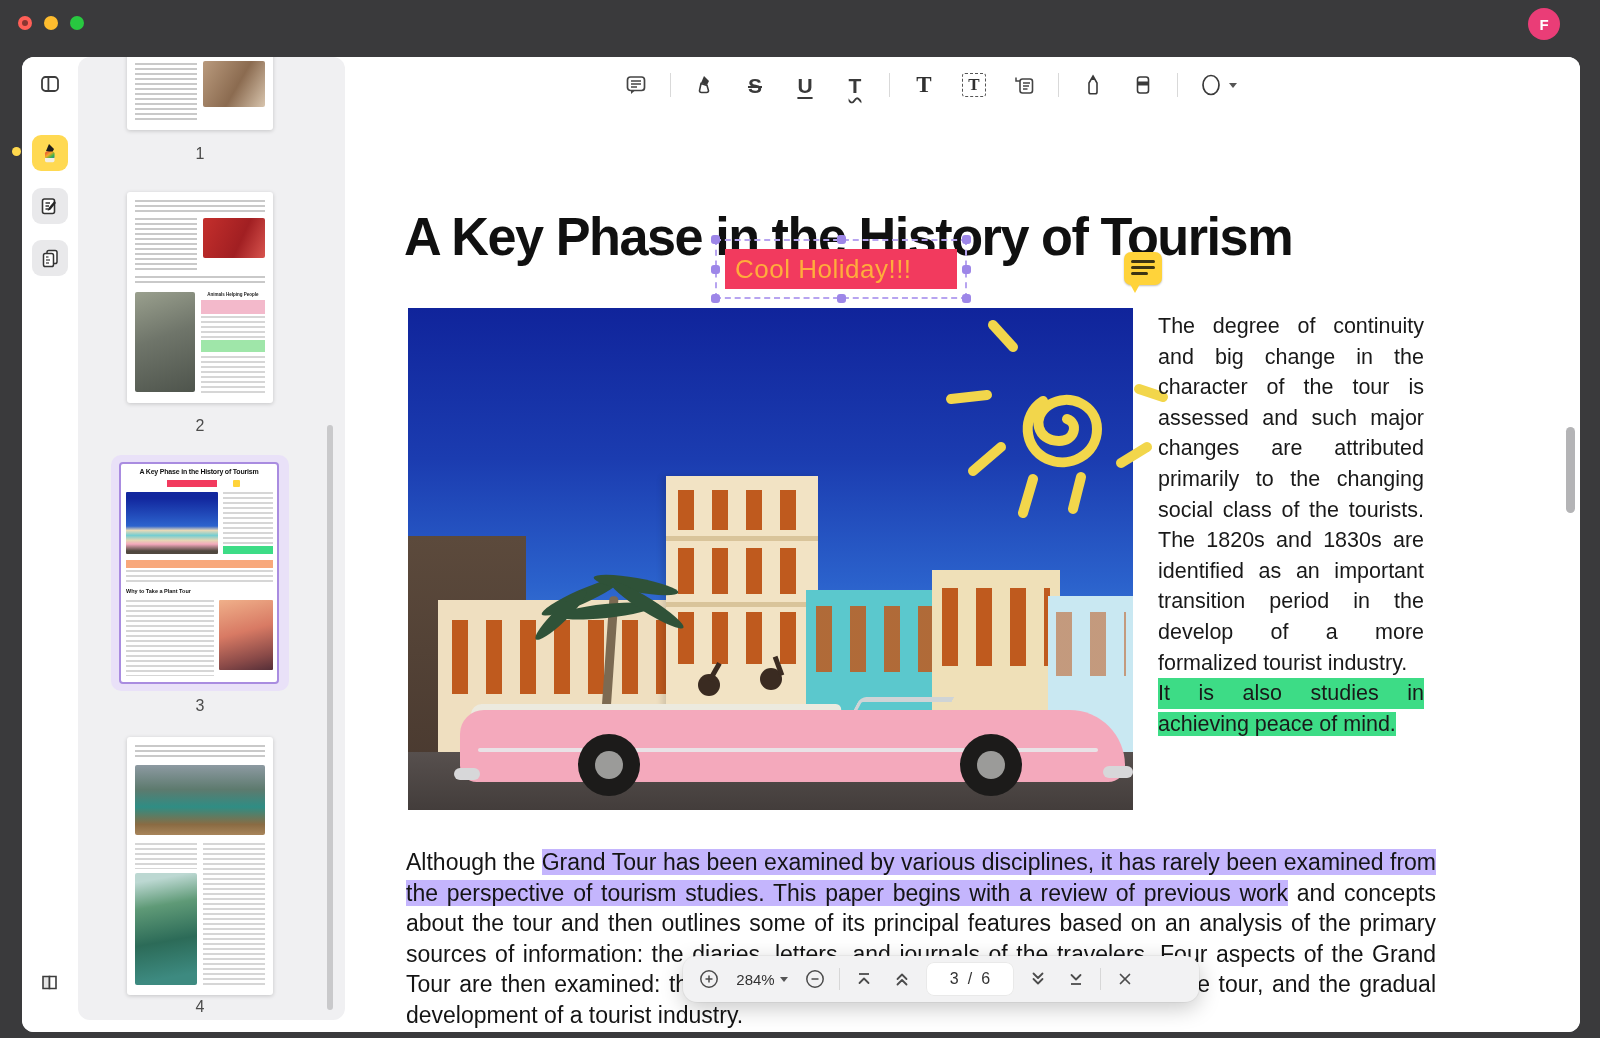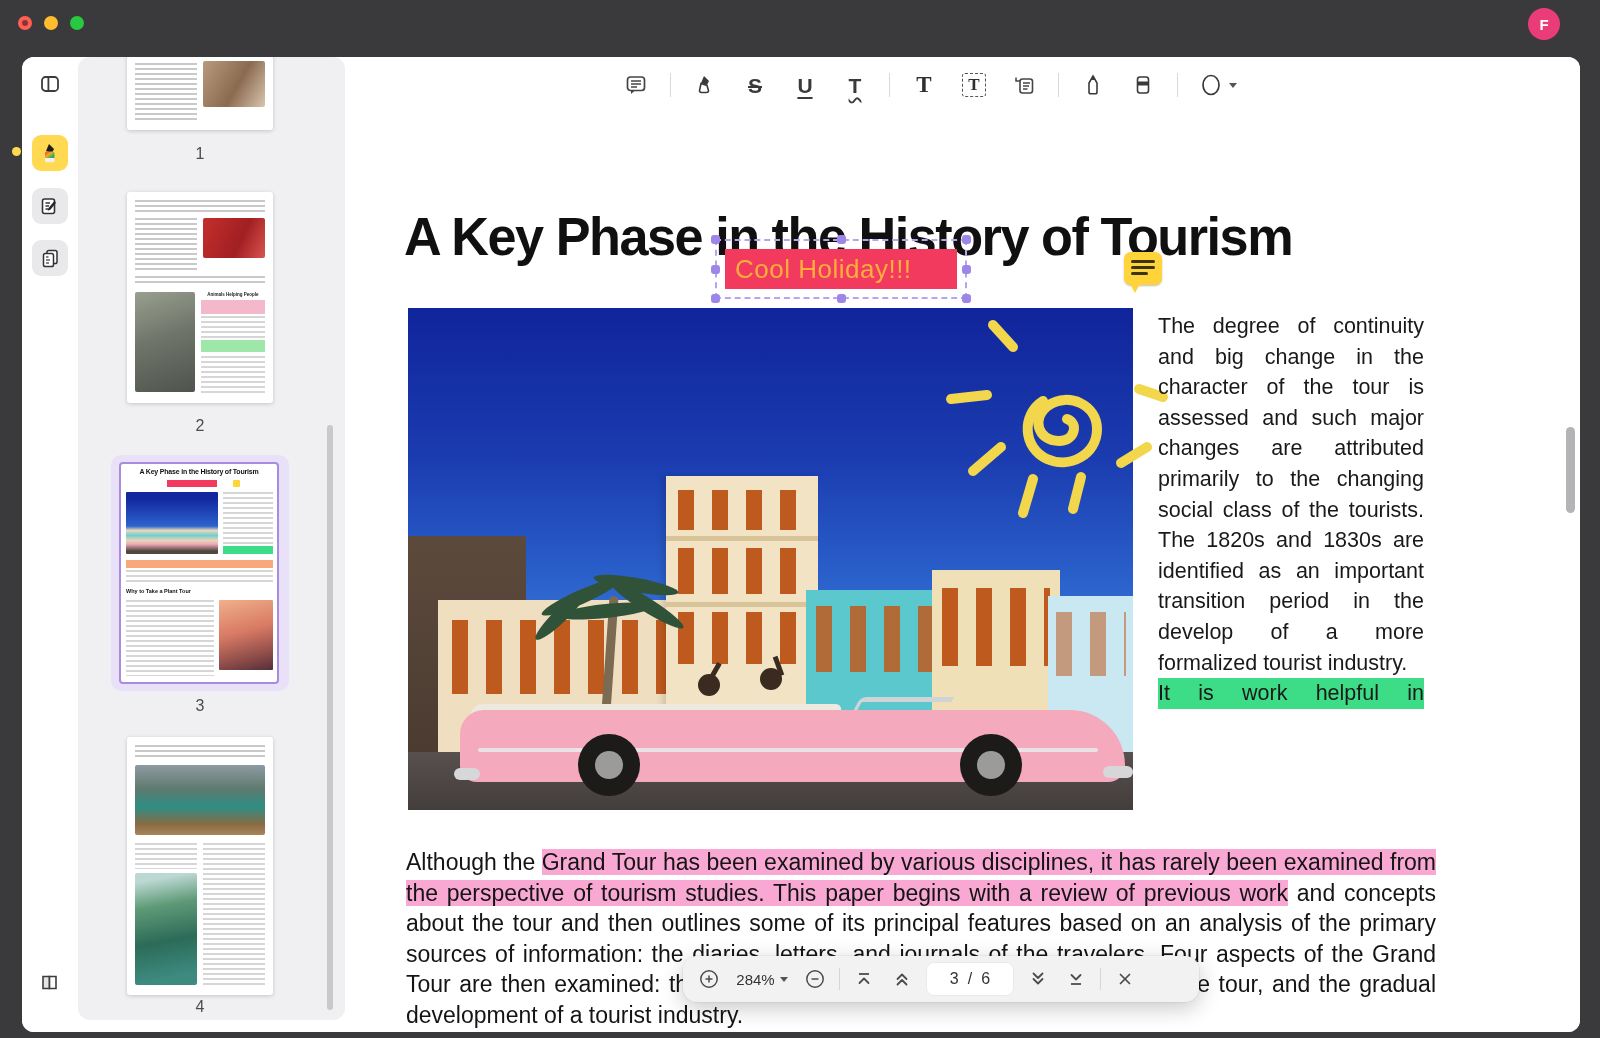--- a/index.html
+++ b/index.html
@@ -71,21 +71,21 @@
   .person{position:absolute;width:22px;height:22px;border-radius:50%;background:#3a2b21;}
   .palm-trunk{position:absolute;left:196px;top:288px;width:9px;height:160px;background:#7c6a52;border-radius:4px;transform:rotate(4deg);}
   .frond{position:absolute;width:86px;height:14px;border-radius:50%;background:#2f5238;}
   
   .rcol{position:absolute;left:1136px;top:254px;width:266px;font-size:21.5px;line-height:30.6px;color:#191919;}
   .rcol p{margin:0;text-align:justify;}
   .green1{background:#3ddc86;text-align:justify;text-align-last:justify;}
   .green2 span{background:#3ddc86;}
   
   .bpara{position:absolute;left:384px;top:790px;width:1030px;font-size:23px;line-height:30.6px;color:#141414;text-align:justify;margin:0;}
-  .hl-orange{background:#f9a8d4;}
+  .hl-orange{background:#c4b5fd;}
   
   .statusbar{position:absolute;left:661px;top:899px;width:516px;height:46px;border-radius:14px;background:#f2f2f3;
              box-shadow:0 6px 22px rgba(0,0,0,.22),0 0 0 1px rgba(0,0,0,.04);display:flex;align-items:center;padding:0 12px;box-sizing:border-box;gap:10px;}
   .sb-btn{display:flex;align-items:center;justify-content:center;color:#4c4c4c;width:28px;height:28px;}
   .sb-zoom{font-size:15px;color:#333;display:flex;align-items:center;gap:5px;width:58px;justify-content:center;}
   .sb-div{width:1px;height:22px;background:#d7d7d7;}
   .pagebox{background:#fff;border-radius:8px;height:34px;display:flex;align-items:center;justify-content:center;gap:9px;
            width:88px;font-size:16px;color:#333;box-shadow:inset 0 0 0 1px #e9e9e9;}
   .caret{width:0;height:0;border-left:4.5px solid transparent;border-right:4.5px solid transparent;border-top:5.5px solid #555;}
   .main-scroll{position:absolute;left:1544px;top:370px;width:9px;height:86px;border-radius:5px;background:#b4b4b6;}
@@ -354,21 +354,22 @@
         <line x1="38" y1="168" x2="66" y2="144"></line>
         <line x1="88" y1="210" x2="98" y2="176"></line>
         <line x1="138" y1="206" x2="146" y2="174"></line>
         <line x1="186" y1="160" x2="212" y2="144"></line>
         <line x1="204" y1="86" x2="228" y2="94"></line>
       </g>
     </svg>
 
     <div class="rcol">
       <p>The degree of continuity and big change in the character of the tour is assessed and such major changes are attributed primarily to the changing social class of the tourists. The 1820s and 1830s are identified as an important transition period in the develop of a more formalized tourist industry.</p>
-      <div class="green1">It is work helpful in</div>
+      <div class="green1">It is also studies in</div>
+      <div class="green2"><span>achieving peace of mind.</span></div>
     </div>
 
     <p class="bpara"><span>Although the </span><span class="hl-orange">Grand Tour has been examined by various disciplines, it has rarely been examined from the perspective of tourism studies. This paper begins with a review of previous work</span><span> and concepts about the tour and then outlines some of its principal features based on an analysis of the primary sources of information: the diaries, letters, and journals of the travelers. Four aspects of the Grand Tour are then examined: the tourists, the spatial and temporal patterns of the tour, and the gradual development of a tourist industry.</span></p>
 
     <div class="statusbar">
       <div class="sb-btn">
         <svg width="22" height="22" viewBox="0 0 22 22">
             <circle cx="11" cy="11" r="8.2" fill="none" stroke="#4c4c4c" stroke-width="1.5"></circle>
             <line x1="7.5" y1="11" x2="14.5" y2="11" stroke="#4c4c4c" stroke-width="1.5"></line>
             <line x1="11" y1="7.5" x2="11" y2="14.5" stroke="#4c4c4c" stroke-width="1.5"></line>

